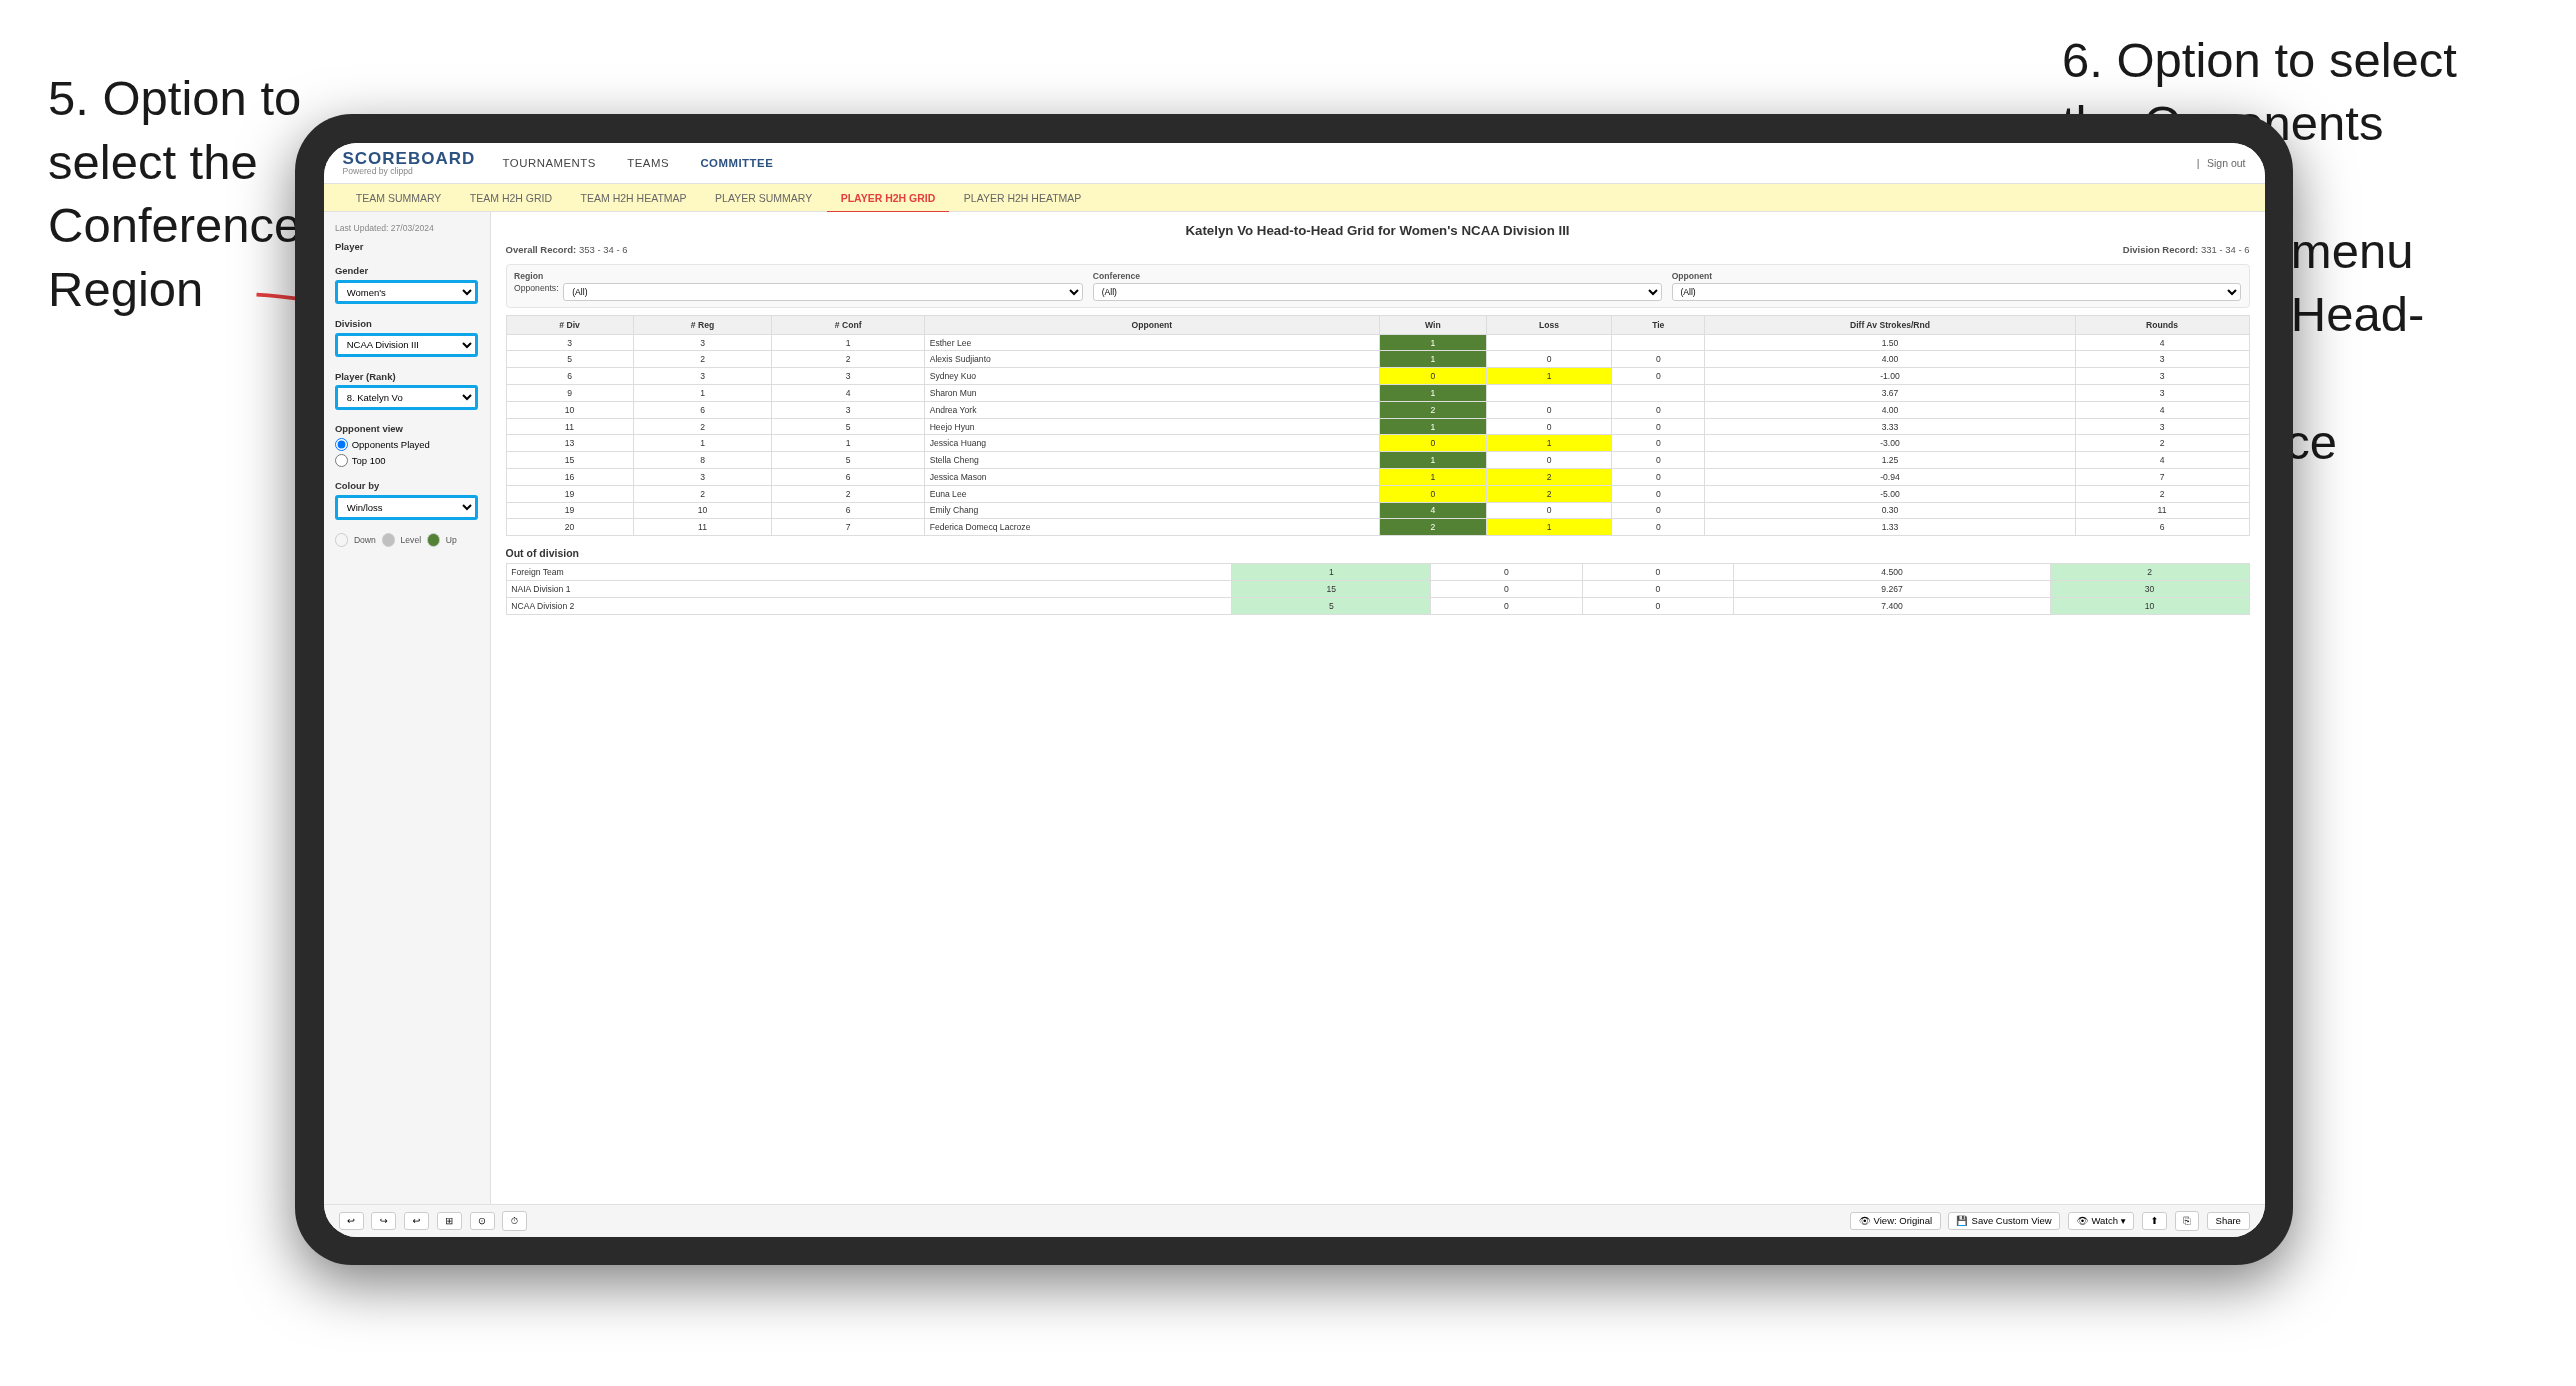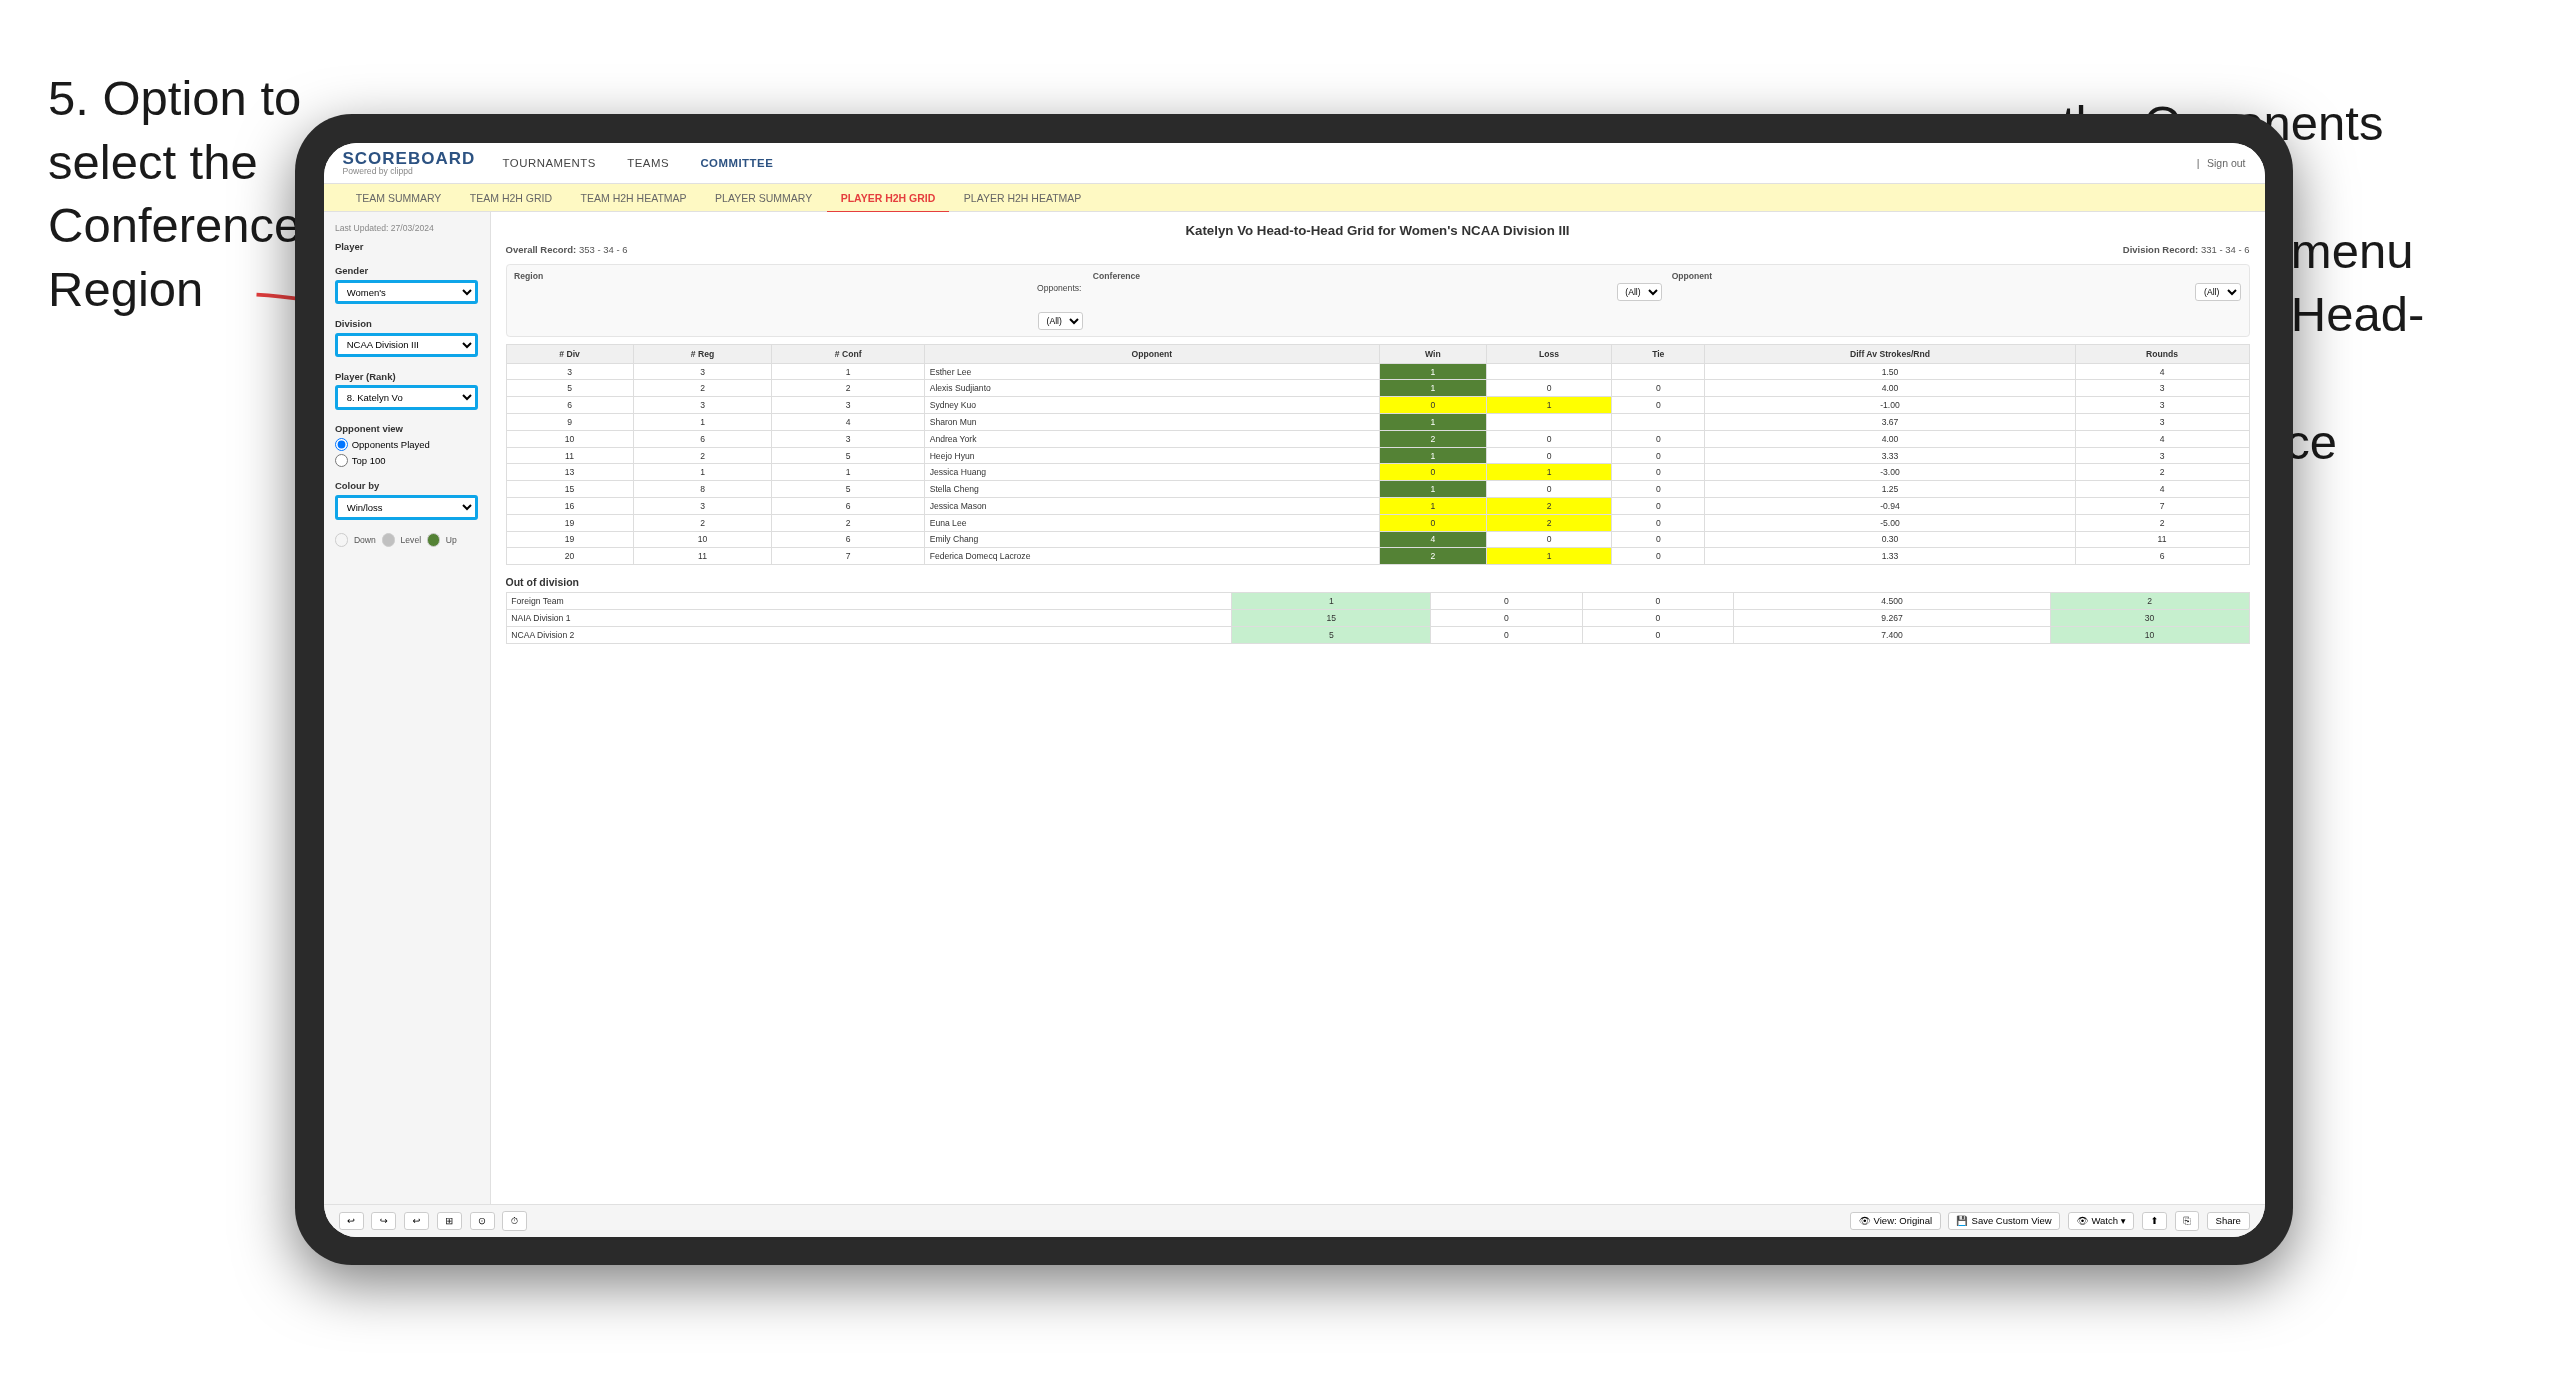--- a/index.html
+++ b/index.html
@@ -262,23 +262,22 @@
 
     .filter-label {
       font-size: 8.6px;
       font-weight: 700;
       color: #555;
       margin-bottom: 1.9px;
     }
 
     .filter-select-wrap {
       display: flex;
-      align-items: flex-end;
-      gap: 19px;
-      flex-direction: column;
+      align-items: flex-start;
+      gap: 3px;
     }
 
     .filter-select-label {
       font-size: 8.6px;
       color: #444;
       margin-right: 1.9px;
     }
 
     .filter-select {
       flex: 1;
@@ -375,21 +374,21 @@
 <body>
 
 <div class="annotation-left">
   <span>5. Option to</span><br>
   <span>select the</span><br>
   <span>Conference and</span><br>
   <span>Region</span>
 </div>
 
 <div class="annotation-right">
-  <br>
+  <span>6. Option to select</span><br>
   <span>the Opponents</span><br>
   <span>from the</span><br>
   <span>dropdown menu</span><br>
   <span>to see the Head-</span><br>
   <span>to-Head</span><br>
   <span>performance</span>
 </div>
 
 <svg class="arrow-svg-left" width="666" height="238" viewBox="0 0 700 250">
   <defs>

